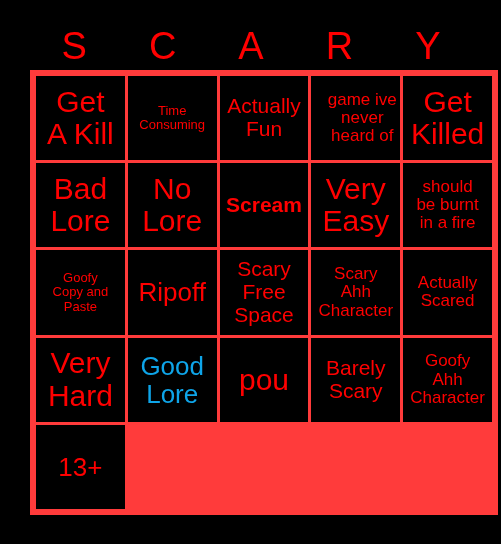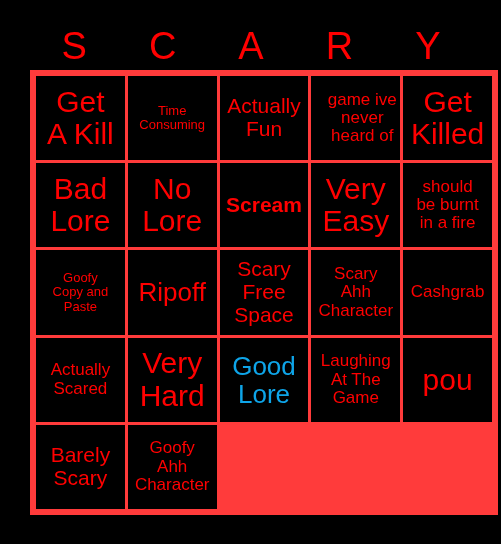--- a/index.html
+++ b/index.html
@@ -130,38 +130,35 @@
       <div class="cell" style="background: rgb(0, 0, 0); color: rgb(255, 0, 0);">
         <span class="cell-text fs-lg">Ripoff</span>
       </div>
       <div class="cell" style="background: rgb(0, 0, 0); color: rgb(255, 0, 0);">
         <span class="cell-text fs-md">Scary<br>Free<br>Space</span>
       </div>
       <div class="cell" style="background: rgb(0, 0, 0); color: rgb(255, 0, 0);">
         <span class="cell-text fs-sm">Scary<br>Ahh<br>Character</span>
       </div>
       <div class="cell" style="background: rgb(0, 0, 0); color: rgb(255, 0, 0);">
-        <span class="cell-text fs-sm">Cashgrab</span>
-      </div>
-      <div class="cell" style="background: rgb(0, 0, 0); color: rgb(255, 0, 0);">
         <span class="cell-text fs-sm">Actually<br>Scared</span>
       </div>
       <div class="cell" style="background: rgb(0, 0, 0); color: rgb(255, 0, 0);">
         <span class="cell-text fs-xl">Very<br>Hard</span>
       </div>
       <div class="cell" style="background: rgb(0, 0, 0); color: #0ea5e9;">
         <span class="cell-text fs-lg">Good<br>Lore</span>
-      </div>
-      <div class="cell" style="background: rgb(0, 0, 0); color: rgb(255, 0, 0);">
-        <span class="cell-text fs-sm">Laughing<br>At The<br>Game</span>
       </div>
       <div class="cell" style="background: rgb(0, 0, 0); color: rgb(255, 0, 0);">
         <span class="cell-text fs-xl">pou</span>
       </div>
       <div class="cell" style="background: rgb(0, 0, 0); color: rgb(255, 0, 0);">
         <span class="cell-text fs-md">Barely<br>Scary</span>
       </div>
       <div class="cell" style="background: rgb(0, 0, 0); color: rgb(255, 0, 0);">
         <span class="cell-text fs-sm">Goofy<br>Ahh<br>Character</span>
       </div>
+      <div class="cell" style="background: rgb(0, 0, 0); color: rgb(255, 0, 0);">
+        <span class="cell-text fs-lg">13+</span>
+      </div>
     </div>
 
 </div>
 
 </body></html>

